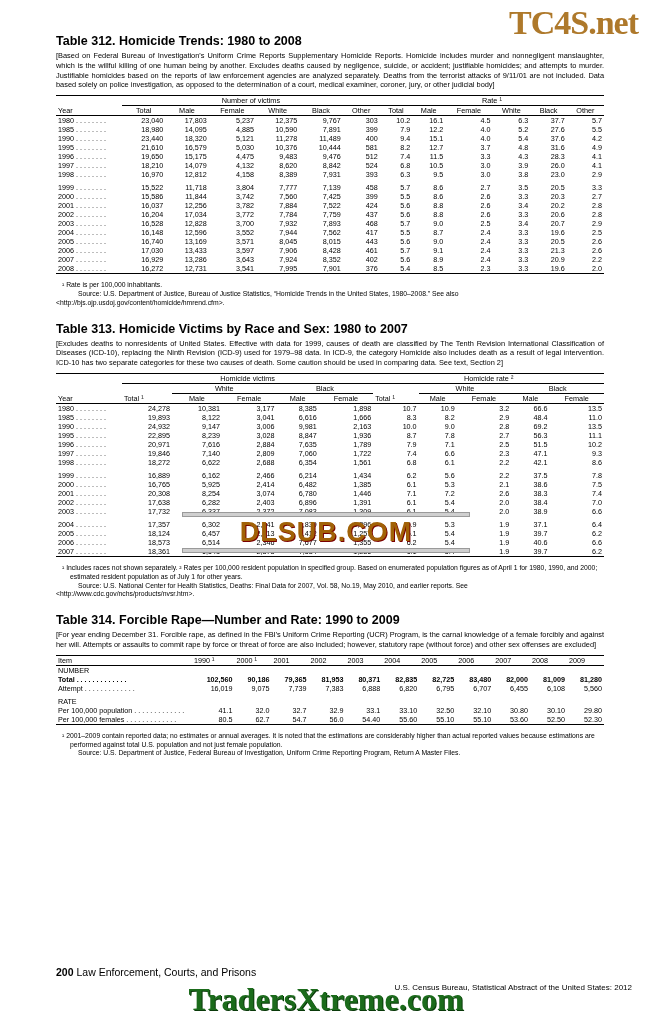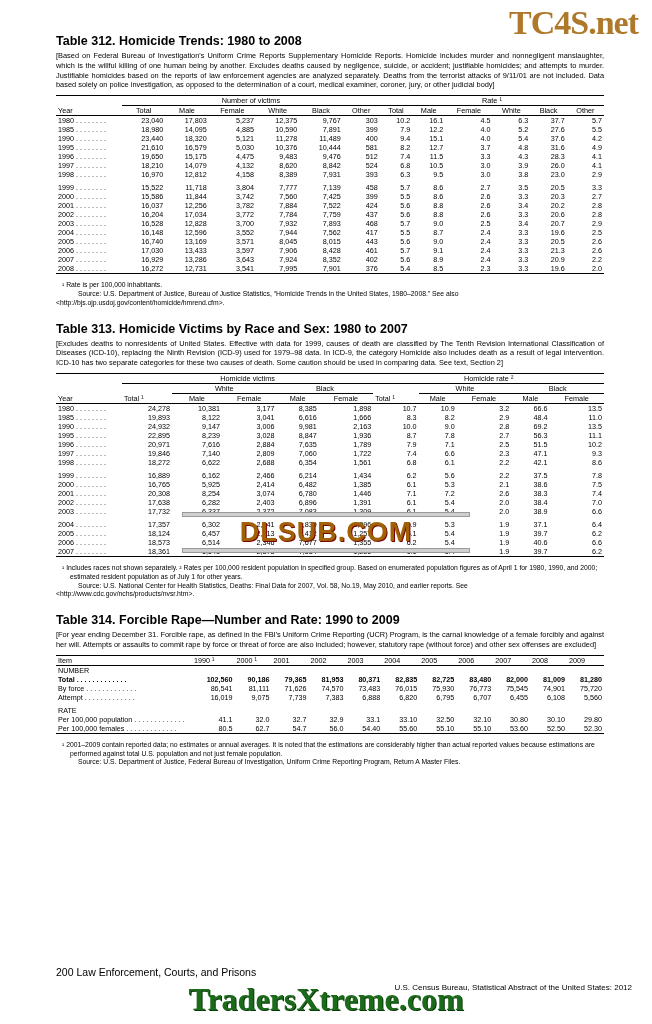--- a/index.html
+++ b/index.html
@@ -21,21 +21,21 @@
   .lf{text-align:left;}
   .hdr-group{text-align:center;font-size:7.3px;}
   .hdr-sub{text-align:center;font-size:7.3px;}
   .yearcell{text-align:left;white-space:nowrap;font-size:7.2px;}
   .num{text-align:right;white-space:nowrap;}
   .spacer-row td{height:4px;line-height:4px;font-size:0;}
   .fn{font-family:"Liberation Sans",sans-serif;font-size:6.8px;line-height:1.3;margin:3px 0 0 0;}
   .fn .ind{display:block;padding-left:14px;text-indent:-8px;}
   .src{font-family:"Liberation Sans",sans-serif;font-size:6.8px;line-height:1.3;padding-left:22px;}
   .blk{margin-bottom:14px;}
-  .bold{font-weight:normal;}
+  .bold{font-weight:bold;}
   .footer{position:absolute;left:56px;bottom:46px;font-family:"Liberation Sans",sans-serif;font-size:10.5px;}
   .footer-right{position:absolute;right:20px;bottom:32px;font-family:"Liberation Sans",sans-serif;font-size:8px;}
   .th-year{width:62px;}
 </style>
 </head>
 <body>
 
 <div class="page">
 
   <div class="wm-tc4s">TC4S.net</div>
@@ -629,34 +629,20 @@
               <td class="num" style="font-weight: bold;">81,953</td>
               <td class="num" style="font-weight: bold;">80,371</td>
               <td class="num" style="font-weight: bold;">82,835</td>
               <td class="num" style="font-weight: bold;">82,725</td>
               <td class="num" style="font-weight: bold;">83,480</td>
               <td class="num" style="font-weight: bold;">82,000</td>
               <td class="num" style="font-weight: bold;">81,009</td>
               <td class="num" style="font-weight: bold;">81,280</td>
             </tr>
             <tr>
-              <td class="lf">By force . . . . . . . . . . . . .</td>
-              <td class="num">86,541</td>
-              <td class="num">81,111</td>
-              <td class="num">71,626</td>
-              <td class="num">74,570</td>
-              <td class="num">73,483</td>
-              <td class="num">76,015</td>
-              <td class="num">75,930</td>
-              <td class="num">76,773</td>
-              <td class="num">75,545</td>
-              <td class="num">74,901</td>
-              <td class="num">75,720</td>
-            </tr>
-            <tr>
               <td class="lf">Attempt . . . . . . . . . . . . .</td>
               <td class="num">16,019</td>
               <td class="num">9,075</td>
               <td class="num">7,739</td>
               <td class="num">7,383</td>
               <td class="num">6,888</td>
               <td class="num">6,820</td>
               <td class="num">6,795</td>
               <td class="num">6,707</td>
               <td class="num">6,455</td>

